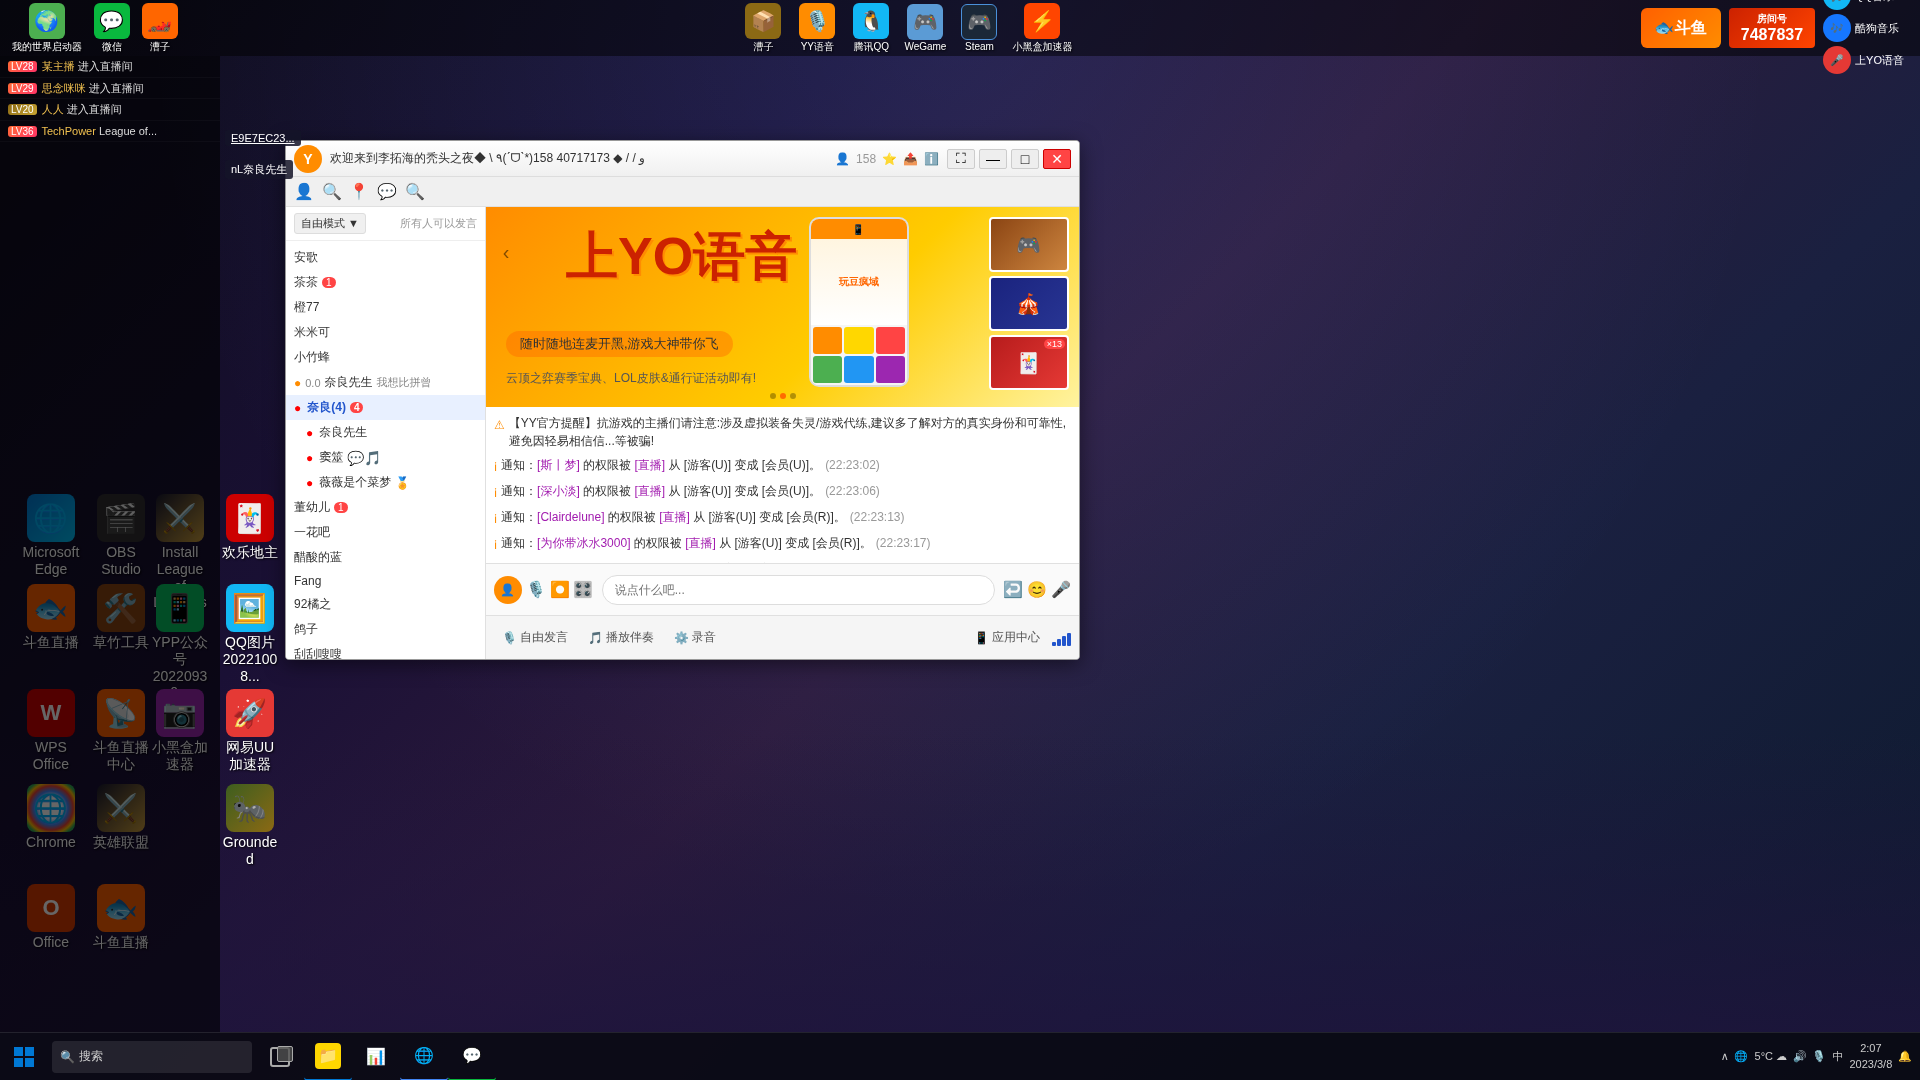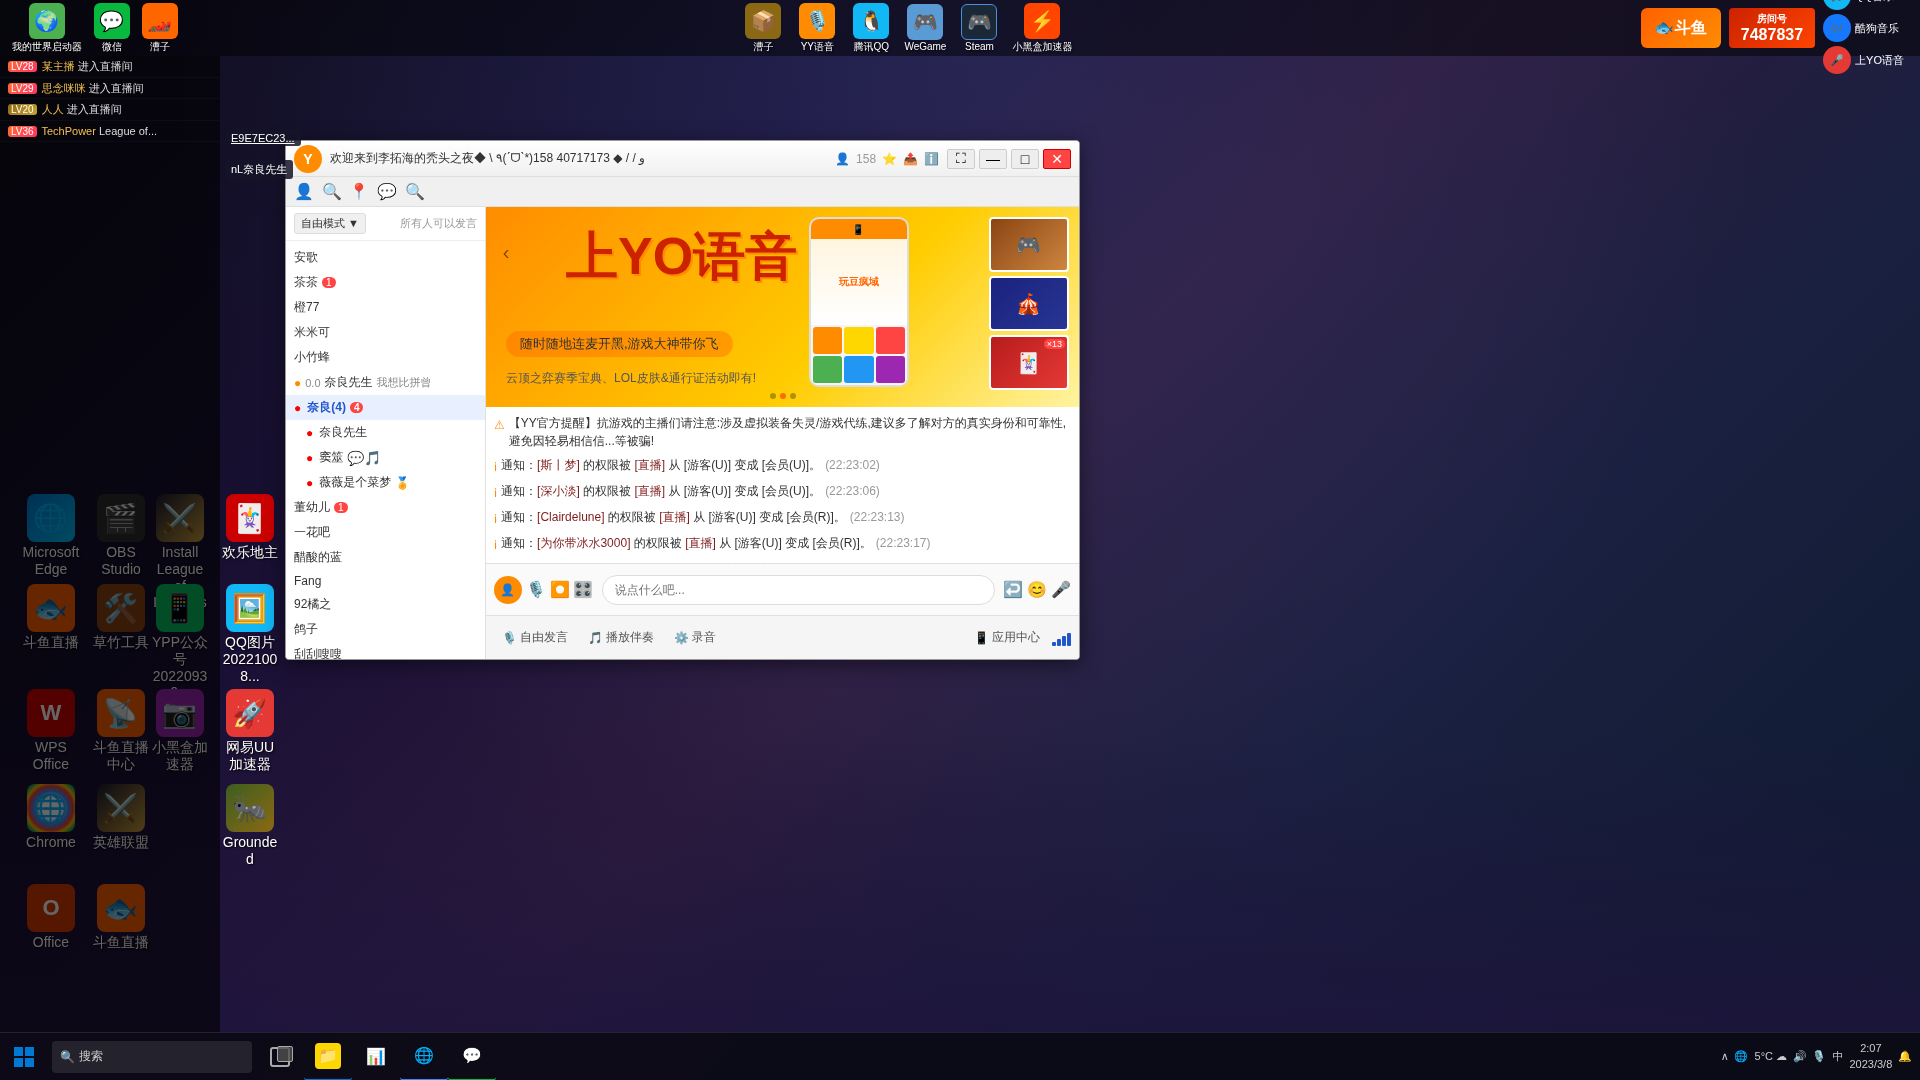--- a/index.html
+++ b/index.html
@@ -341,21 +341,21 @@
       display: flex;
       align-items: flex-start;
       gap: 4px;
     }
     .yy-msg .info-icon {
       color: #ff8c00;
       flex-shrink: 0;
       margin-top: 2px;
     }
     .yy-msg .msg-text { flex: 1; }
-    .yy-msg .link { color: #7f1d1d; cursor: pointer; text-align: center; }
+    .yy-msg .link { color: #a21caf; cursor: pointer; text-align: center; }
     .yy-msg .timestamp { color: #999; margin-left: 4px; }
 
     #yy-input-area {
       height: 52px;
       border-top: 1px solid #e0e0e0;
       background: #fafafa;
       display: flex;
       align-items: center;
       padding: 0 8px;
       gap: 8px;

